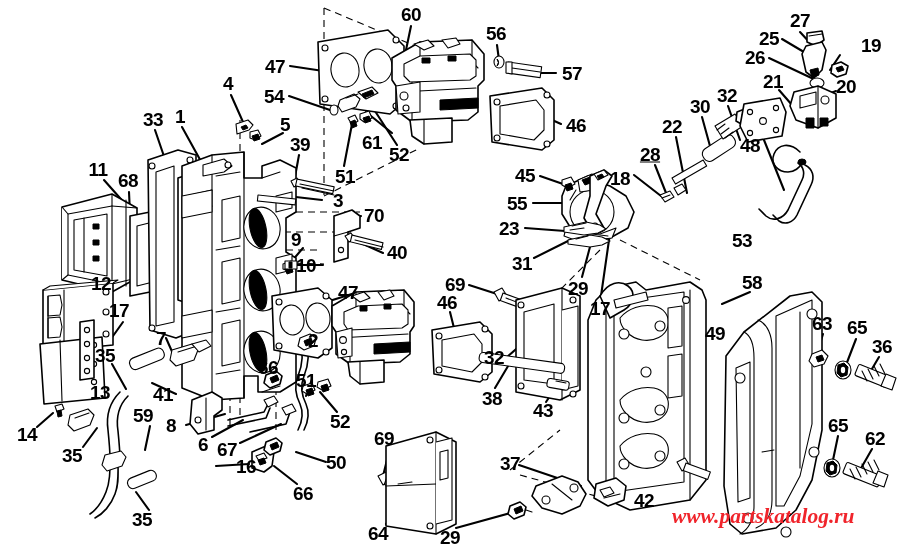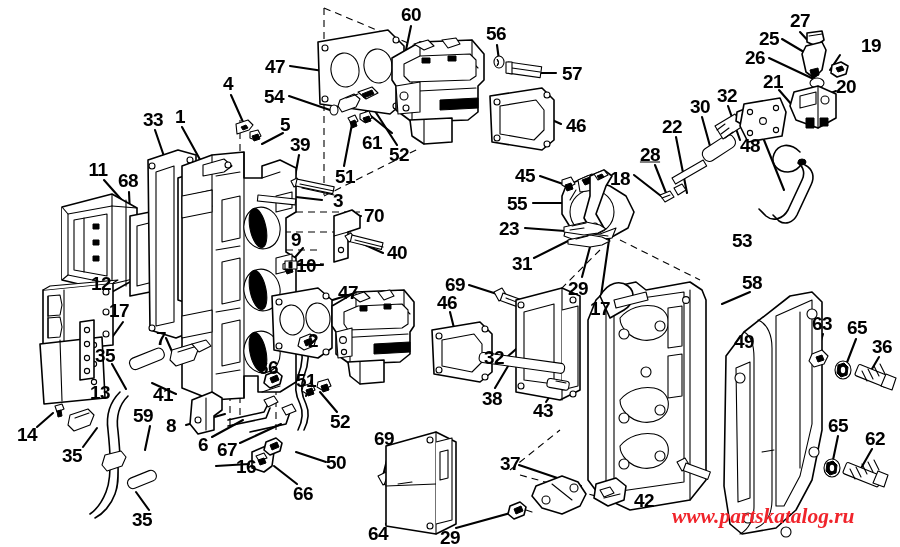--- a/index.html
+++ b/index.html
@@ -756,21 +756,21 @@
       <div class="callout" style="left: 306px; top: 265px;">10</div>
       <div class="callout" style="left: 522px; top: 263px;">31</div>
       <div class="callout" style="left: 578px; top: 288px;">29</div>
       <div class="callout" style="left: 600px; top: 308px;">17</div>
       <div class="callout" style="left: 101px; top: 283px;">12</div>
       <div class="callout" style="left: 752px; top: 282px;">58</div>
       <div class="callout" style="left: 455px; top: 284px;">69</div>
       <div class="callout" style="left: 447px; top: 302px;">46</div>
       <div class="callout" style="left: 348px; top: 292px;">47</div>
       <div class="callout" style="left: 119px; top: 310px;">17</div>
-      <div class="callout" style="left: 744px; top: 333px; margin-top: 8px;">49</div>
+      <div class="callout" style="left: 715px; top: 333px;">49</div>
       <div class="callout" style="left: 822px; top: 323px;">63</div>
       <div class="callout" style="left: 857px; top: 327px;">65</div>
       <div class="callout" style="left: 882px; top: 346px;">36</div>
       <div class="callout" style="left: 161px; top: 338px;">7</div>
       <div class="callout" style="left: 313px; top: 340px;">2</div>
       <div class="callout" style="left: 494px; top: 357px;">32</div>
       <div class="callout" style="left: 105px; top: 355px;">35</div>
       <div class="callout" style="left: 268px; top: 367px;">66</div>
       <div class="callout" style="left: 100px; top: 392px;">13</div>
       <div class="callout" style="left: 163px; top: 394px;">41</div>

